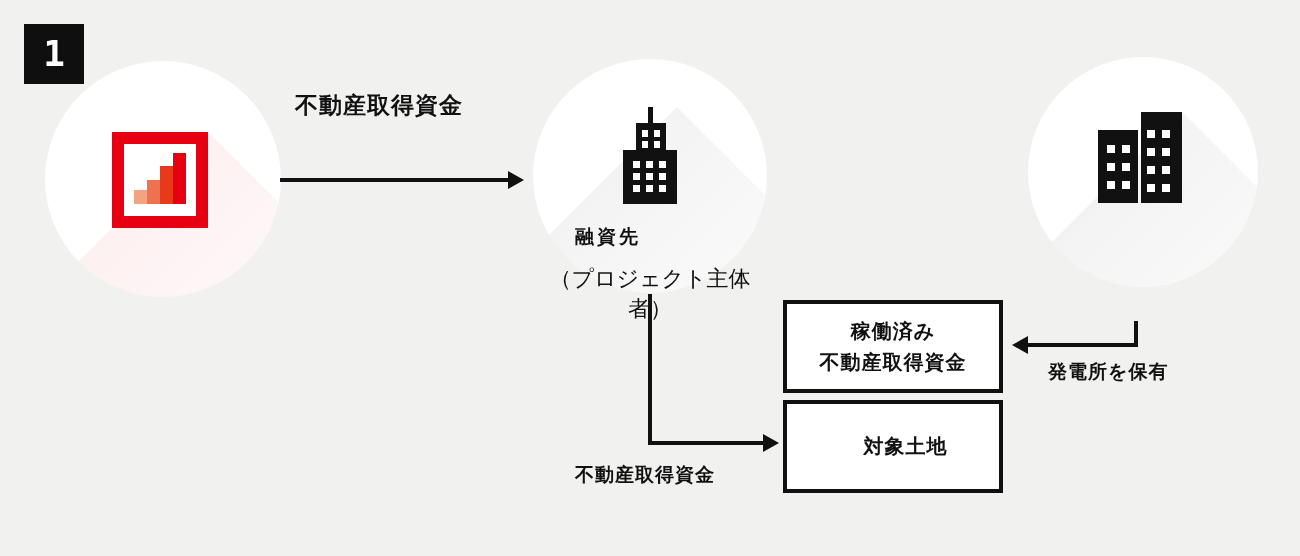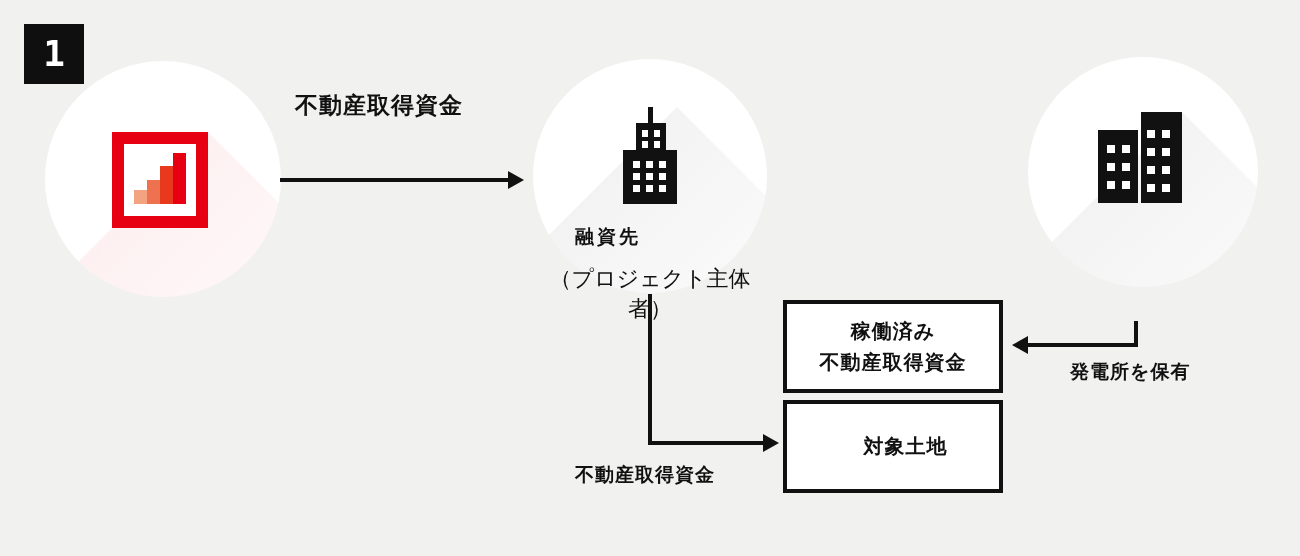--- a/index.html
+++ b/index.html
@@ -156,15 +156,15 @@
   </div>
 
   <div class="line" style="left:648px; top:294px; width:4px; height:151px;"></div>
   <div class="line" style="left:648px; top:441px; width:117px; height:4px;"></div>
   <div class="head-right" style="left:763px; top:434px;"></div>
   <div class="lbl arrow-note" style="left:575px; top:462px; width:150px;">不動産取得資金</div>
 
   <div class="line" style="left:1134px; top:321px; width:4px; height:26px;"></div>
   <div class="line" style="left:1028px; top:343px; width:110px; height:4px;"></div>
   <div class="head-left" style="left:1012px; top:336px;"></div>
-  <div class="lbl arrow-note" style="left:1070px; top:359px; width:168px;">発電所を保有</div>
+  <div class="lbl arrow-note" style="left:1048px; top:359px; width:168px;">発電所を保有</div>
 
 </div>
 
 </body></html>

